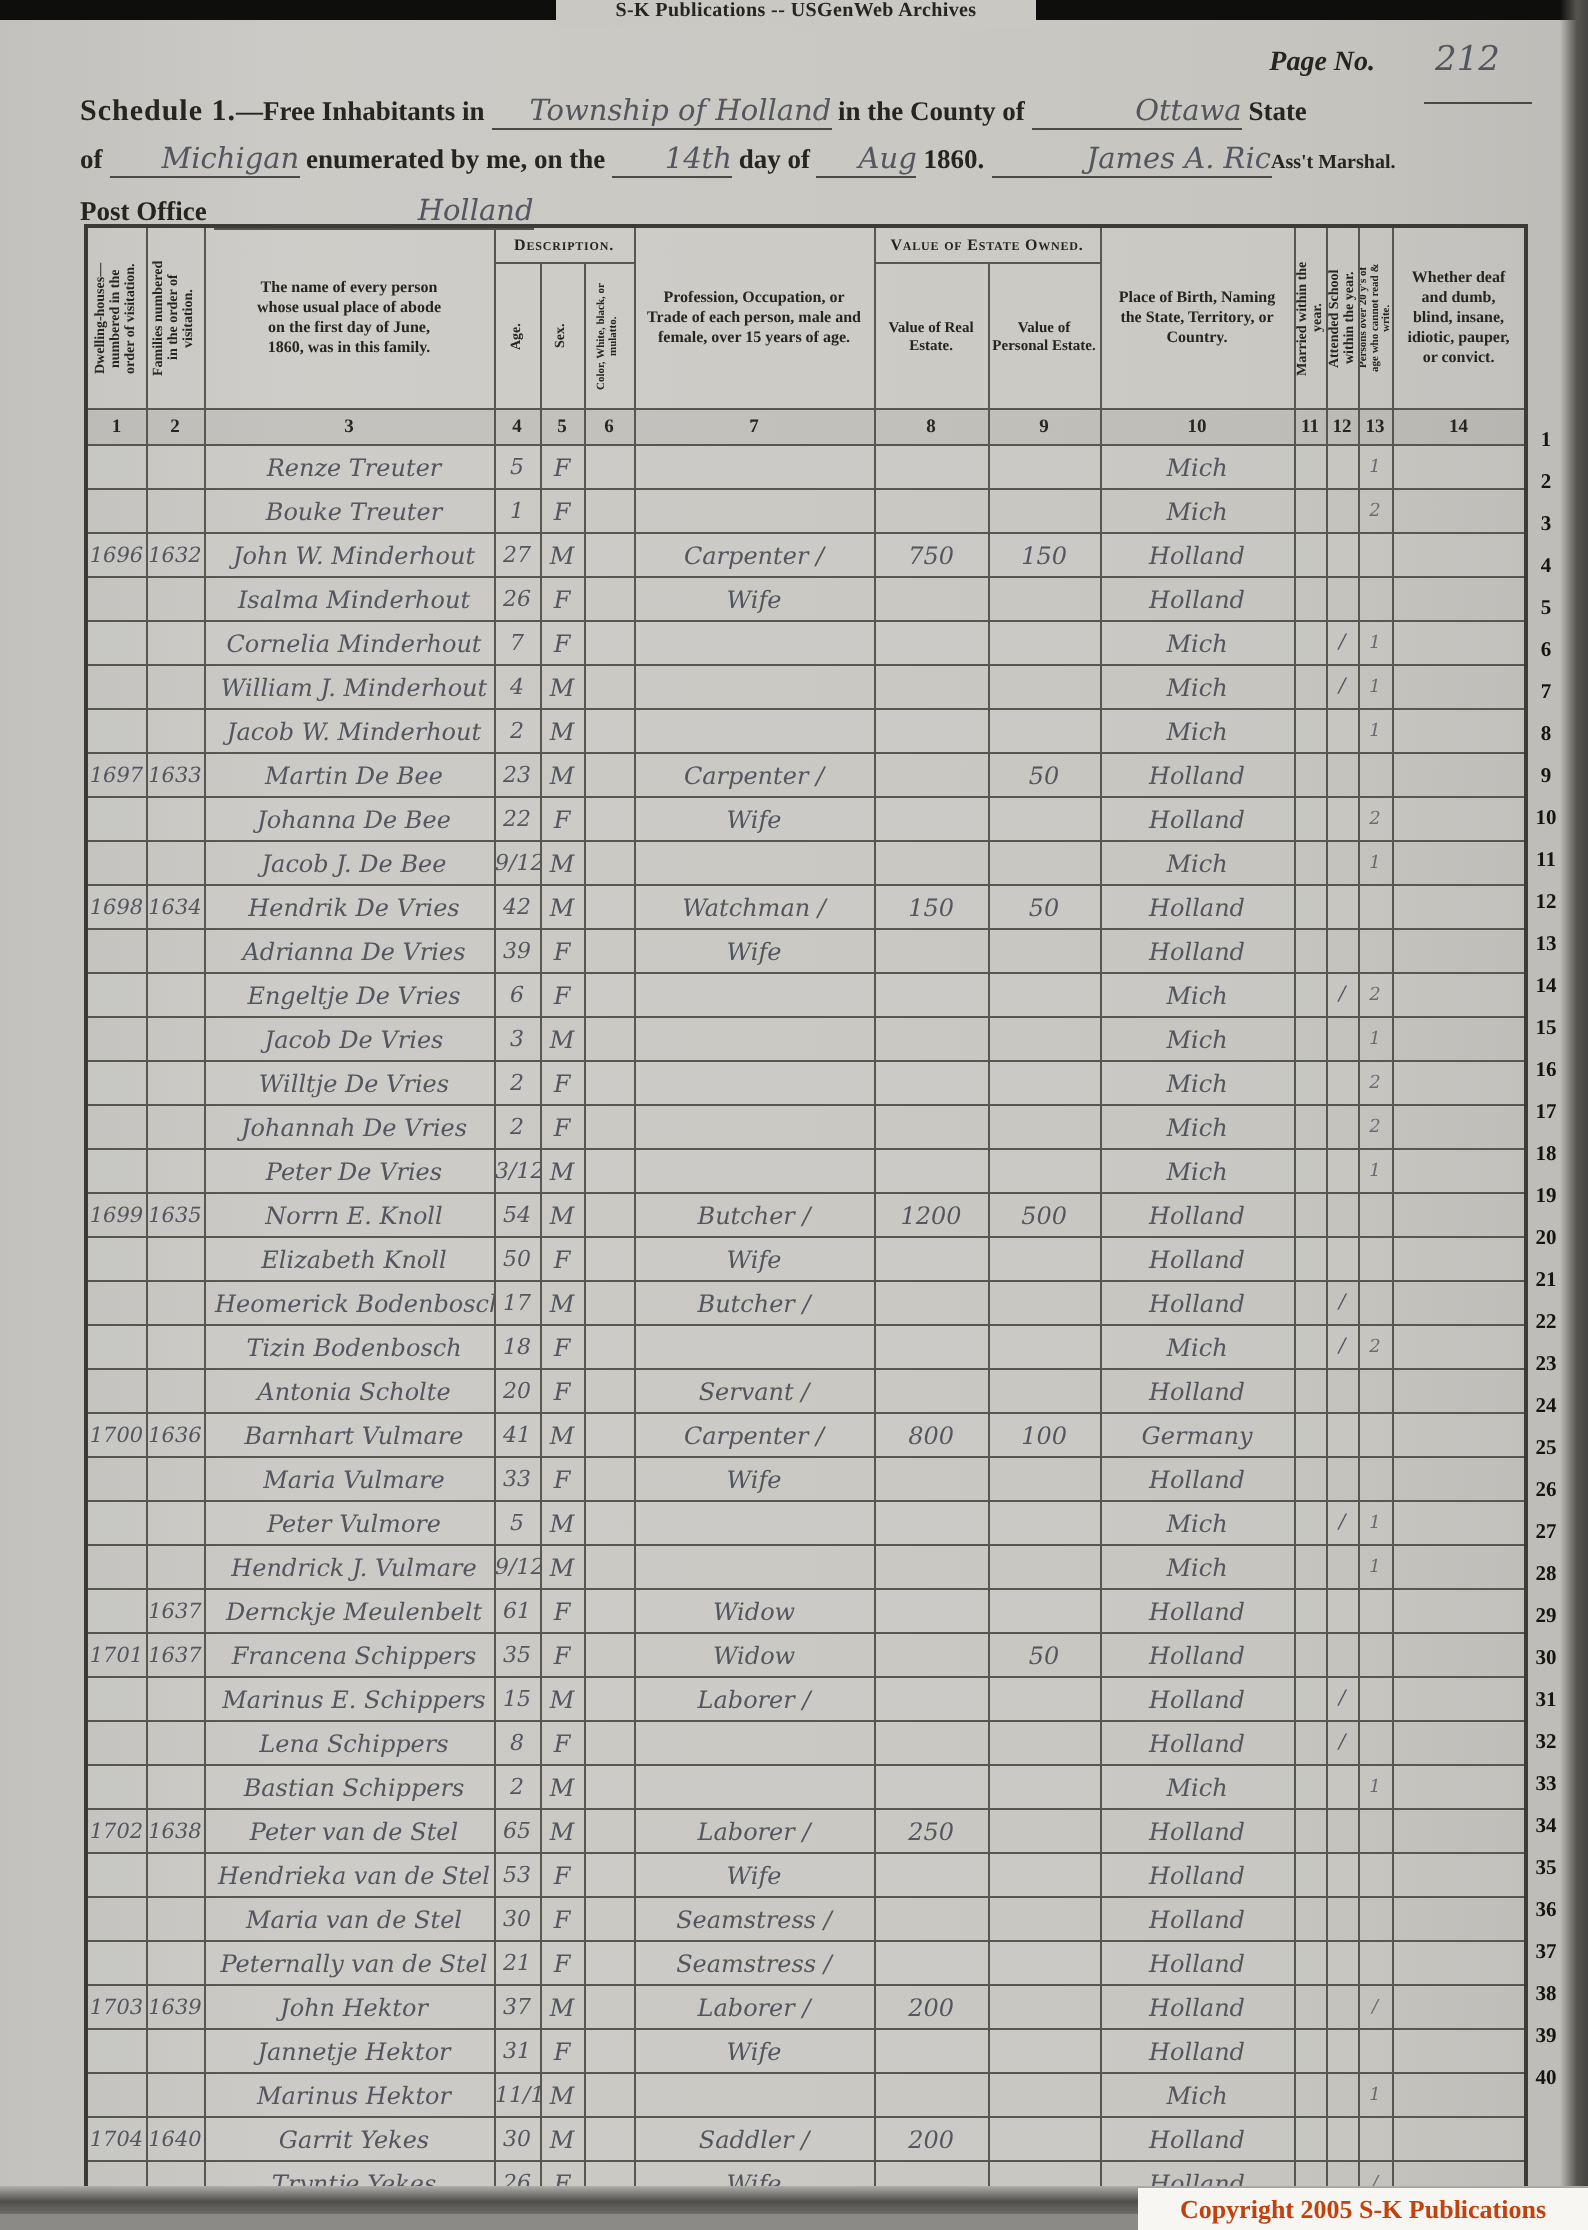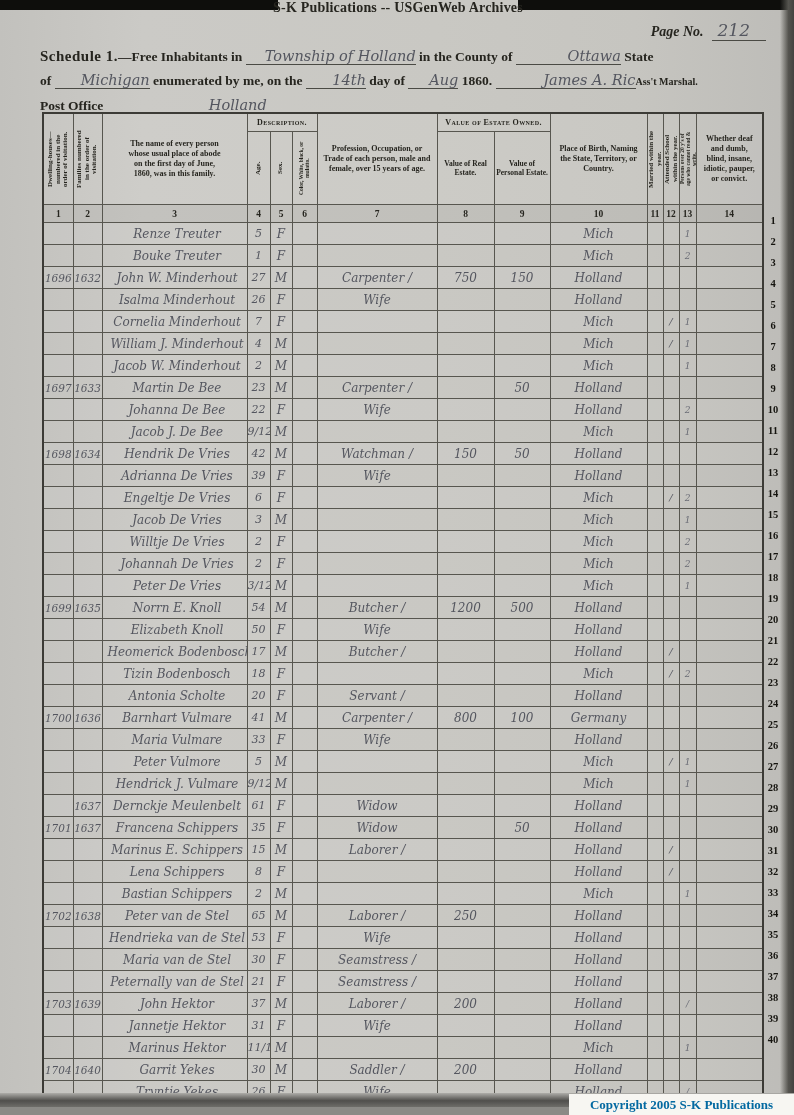--- a/index.html
+++ b/index.html
@@ -3,27 +3,27 @@
 <meta charset="utf-8">
 <style>
   html,body{margin:0;padding:0;background:#9a9996;}
   .page{position:relative;width:794px;height:1115px;background:
     linear-gradient(90deg,#c2c1bd 0%,#cbcac6 18%,#c9c8c3 55%,#c6c5c0 80%,#bdbcb8 100%);
     font-family:"Liberation Serif",serif;color:#26251f;overflow:hidden;}
   
   .banner-bar{position:absolute;top:0;left:0;width:794px;height:10px;background:#0e0e0c;}
   .banner-patch{position:absolute;top:0;left:278px;width:240px;height:13px;background:#c9c8c3;
     display:flex;align-items:flex-start;justify-content:center;}
-  .banner-text{font-size:14px;font-weight:bold;letter-spacing:.2px;white-space:nowrap;font-family:Liberation Serif, serif;}
+  .banner-text{font-size:10px;font-weight:bold;letter-spacing:.2px;white-space:nowrap;font-family:Liberation Serif, serif;}
   
   .hw{font-family:"DejaVu Serif",serif;font-style:italic;color:#54565f;}
   
   .page-no{position:absolute;top:20px;right:28px;display:flex;align-items:baseline;gap:8px;}
   .page-no .lbl{font-size:14px;font-weight:bold;font-style:italic;}
-  .page-no .val{font-size:17px;border-bottom:1px solid #4a4a44;padding:0 16px 0 6px;}
+  .page-no .val{font-size:17px;border-bottom:1px solid #4a4a44;padding:0 16px 11px 6px;margin-left:16px;}
   
   .title{position:absolute;left:40px;top:44px;width:724px;font-size:13.5px;font-weight:bold;line-height:24px;}
   .title .sched{font-size:15px;letter-spacing:.5px;}
   .fill{display:inline-block;border-bottom:1px solid #4a4a44;text-align:right;font-weight:normal;font-size:14.5px;line-height:15px;vertical-align:baseline;}
   
   table.census{position:absolute;left:42px;top:112px;width:720px;border-collapse:collapse;table-layout:fixed;
     border:2px solid #3c3b36;}
   table.census th,table.census td{border:1px solid #57564f;padding:0;overflow:hidden;}
   thead th{font-weight:bold;background:rgba(255,255,255,.06);}
   .grp{font-size:8px;letter-spacing:.4px;height:14px;font-variant:small-caps;}
@@ -55,21 +55,21 @@
   
   .rownums{position:absolute;left:764px;top:210px;width:18px;}
   .rownums div{height:21px;line-height:21px;text-align:center;font-size:10.5px;font-weight:bold;color:#15140f;}
   
   .edge-right{position:absolute;top:0;right:0;width:14px;height:1115px;
     background:linear-gradient(90deg,rgba(80,79,76,0),#55544f 60%,#434240);}
   .edge-bottom{position:absolute;left:0;top:1093px;width:794px;height:14px;
     background:linear-gradient(#aeada9,#504f4c 55%,#6e6d69);}
   .below{position:absolute;left:0;top:1107px;width:794px;height:8px;background:#8b8a86;}
   .copyright{position:absolute;right:0;top:1094px;width:225px;height:21px;background:#f7f6f2;
-    display:flex;align-items:center;justify-content:center;font-size:13px;font-weight:bold;color:#0369a1;}
+    display:flex;align-items:center;justify-content:center;font-size:13px;font-weight:bold;color:#c2410c;}
 </style>
 </head>
 <body>
 
 <div class="page">
 
   <div class="banner-bar"></div>
   <div class="banner-patch">
     <span class="banner-text">S-K Publications -- USGenWeb Archives</span>
   </div>

